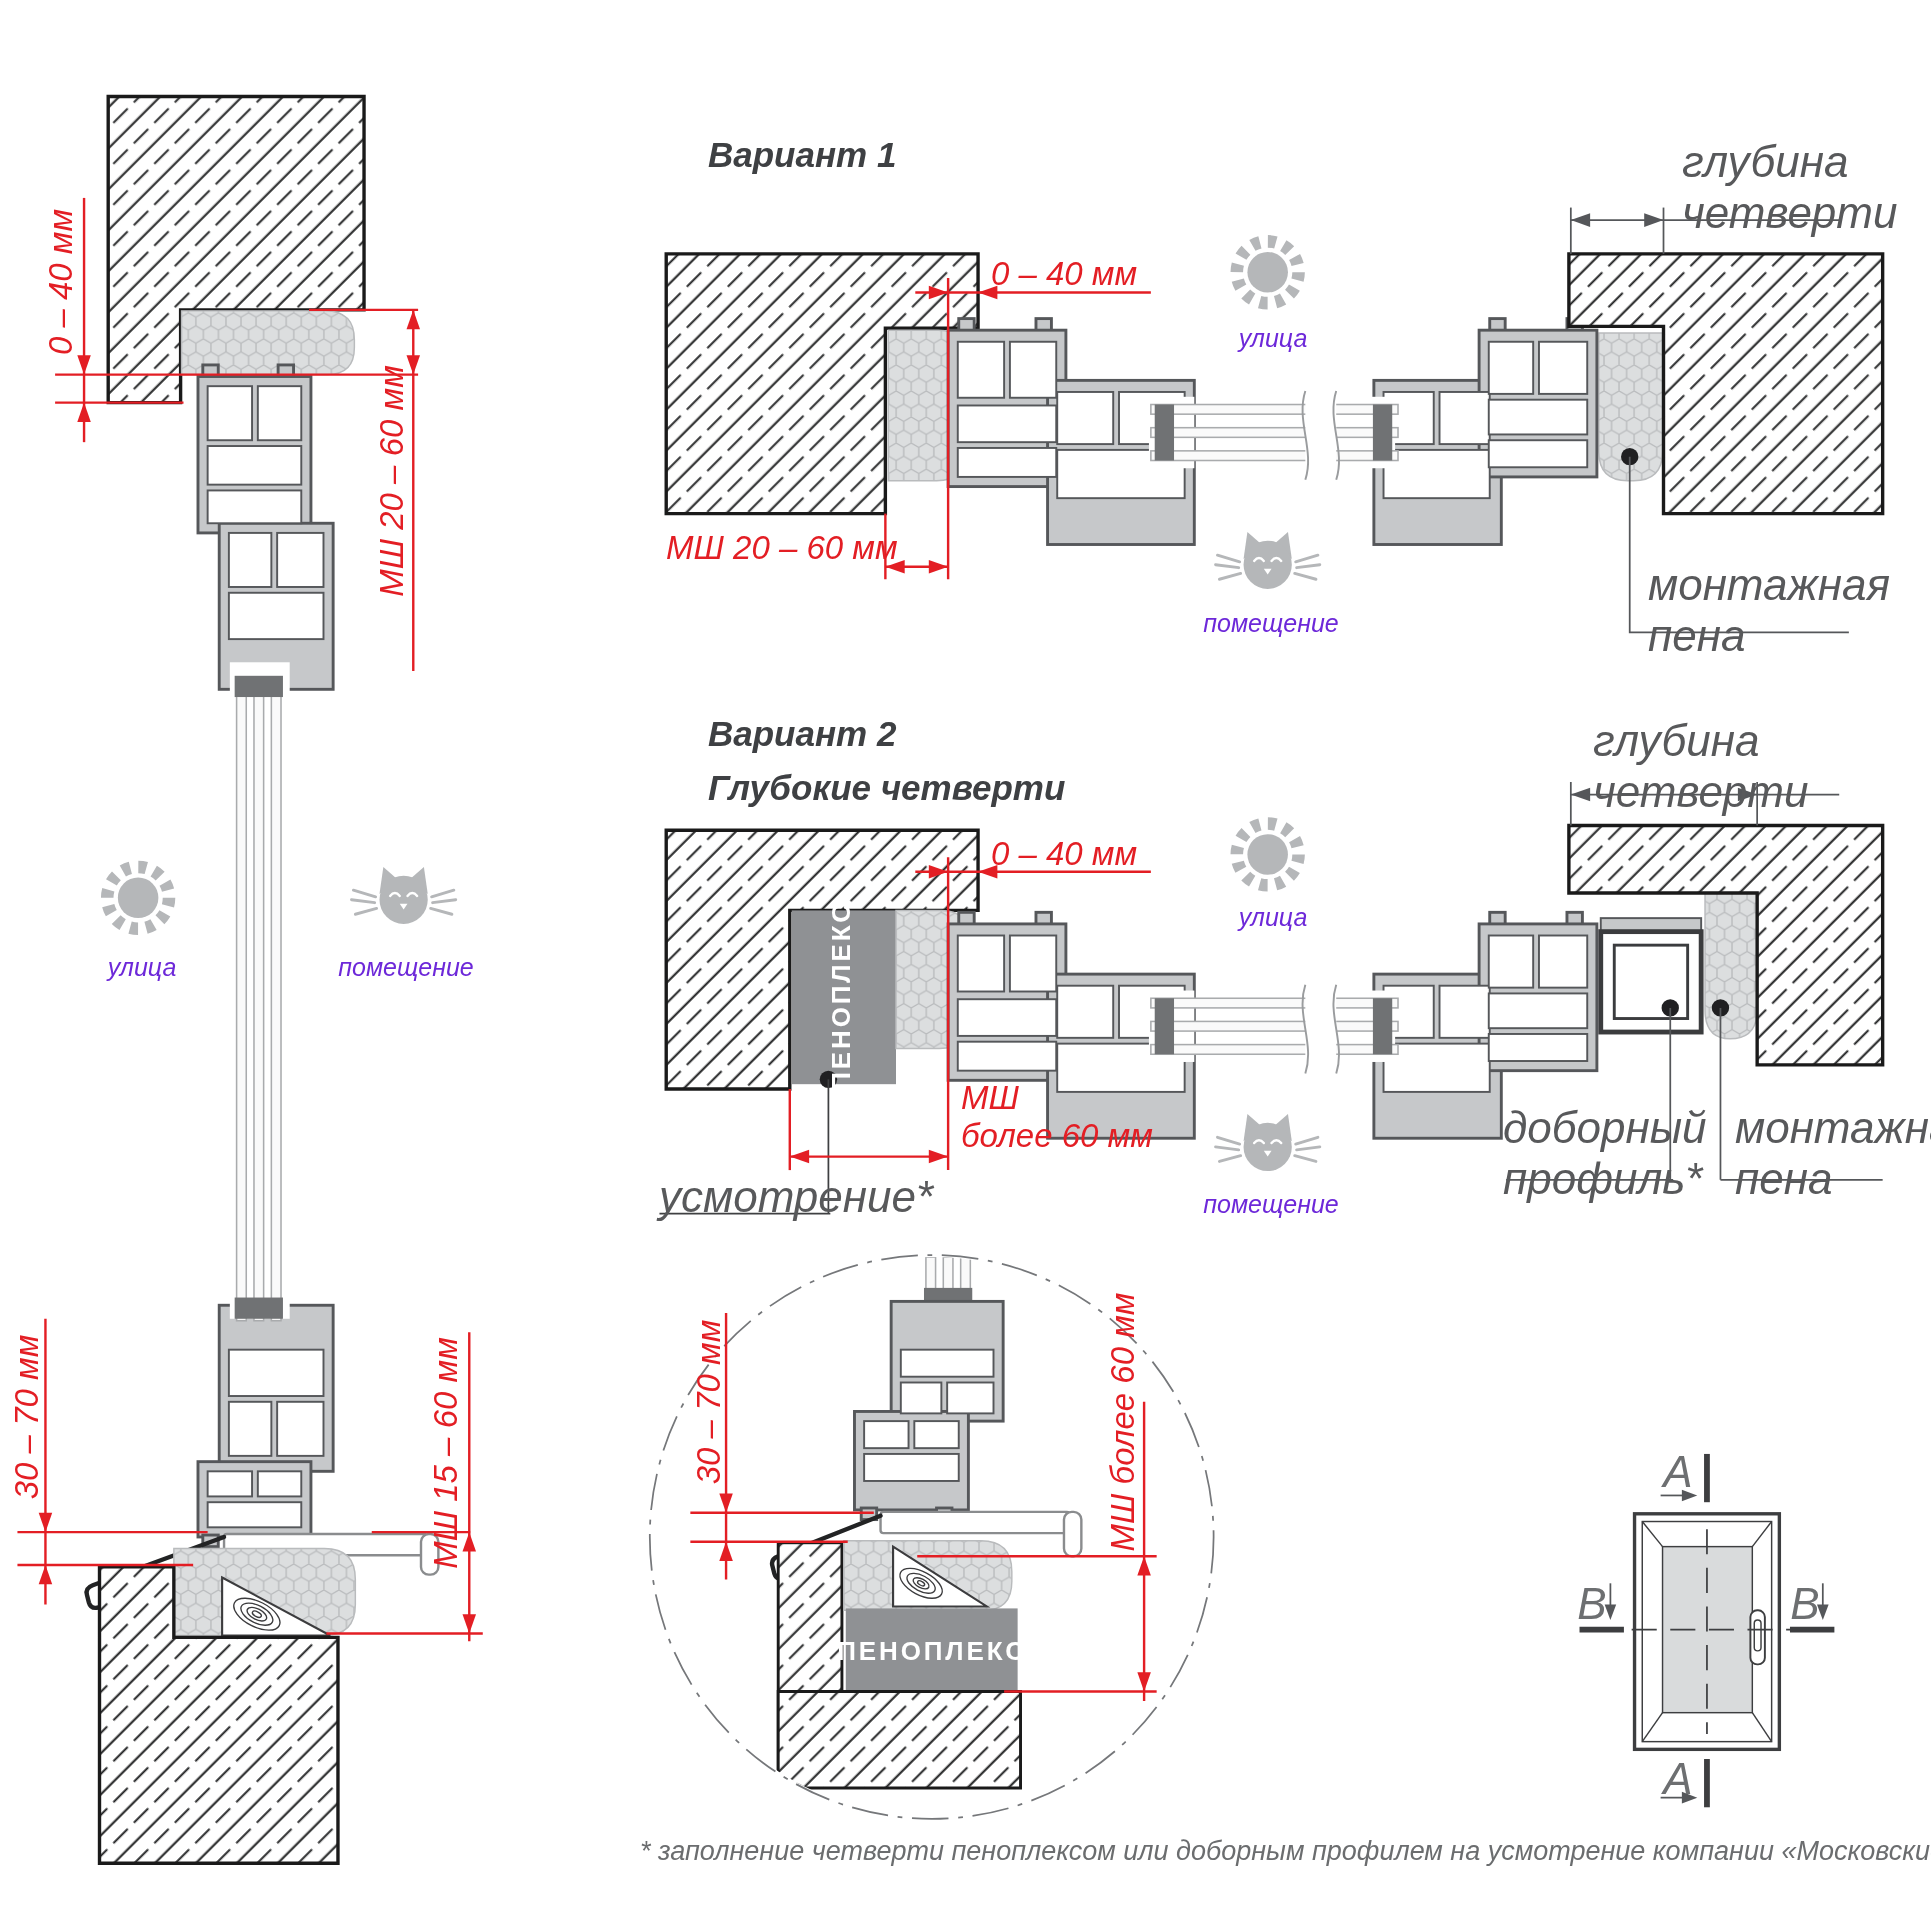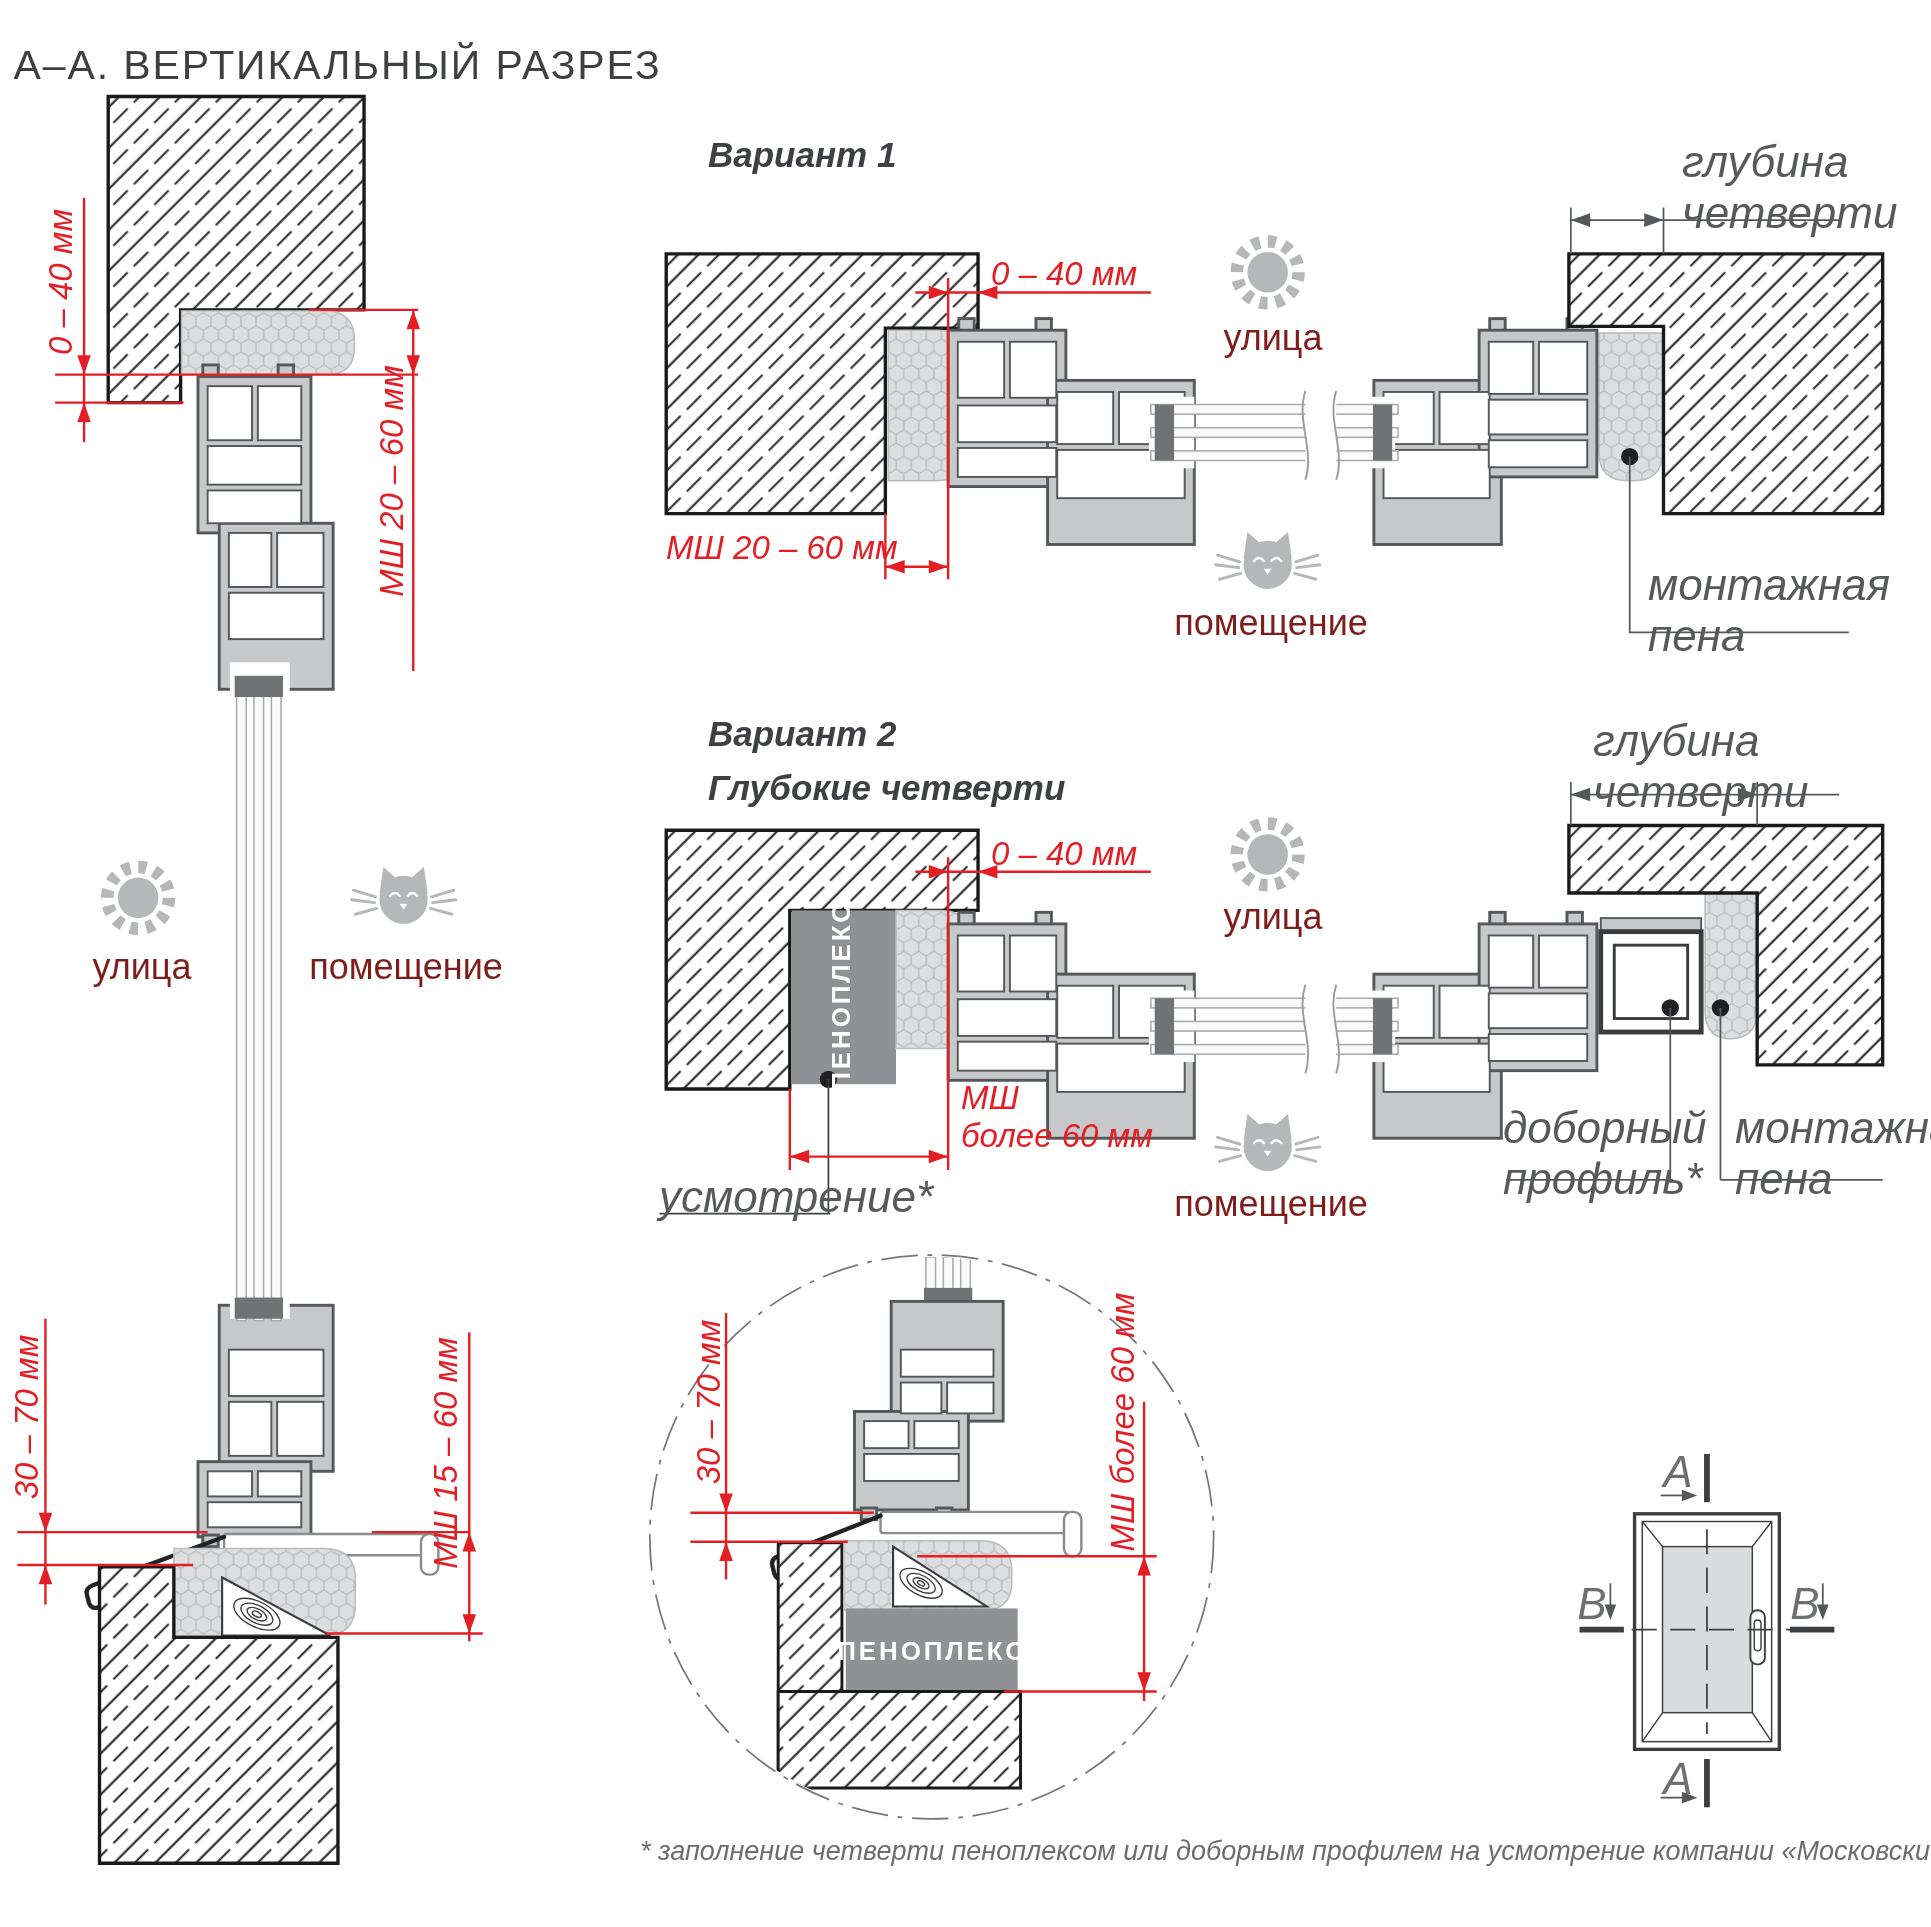--- a/index.html
+++ b/index.html
@@ -5,21 +5,21 @@
   html,body{margin:0;padding:0;background:#fff;}
   .stage{position:relative;width:1931px;height:1927px;background:#fff;overflow:hidden;
          font-family:"Liberation Sans","DejaVu Sans",sans-serif;}
   svg{position:absolute;left:0;top:0;}
   .t{position:absolute;white-space:nowrap;line-height:1.15;}
   .pre{white-space:pre-line;}
   .title{font-size:41px;letter-spacing:1.9px;color:#3f4042;}
   .vh{font-size:35px;font-weight:bold;font-style:italic;color:#3e4043;margin-left:40px;}
   .red{font-size:33px;font-style:italic;color:#e31e24;}
   .gray{font-size:44px;font-style:italic;color:#58595b;}
-  .light{font-size:36px;color:#7f1d1d;}
+  .light{font-size:25px;font-style:italic;color:#6d28d9;}
   .caps{font-size:26px;font-weight:bold;color:#ffffff;letter-spacing:2.9px;}
   .keymark{font-size:44px;font-style:italic;color:#6d6f71;}
   .foot{font-size:27px;font-style:italic;color:#6b6d6f;}
   .ctr{transform:translate(-50%,-50%);}
   .rot{transform:translate(-50%,-50%) rotate(-90deg);}
 </style>
 </head>
 <body>
 
 <div class="stage">
@@ -350,21 +350,20 @@
       <line x1="1720" y1="1862" x2="1748" y2="1862"></line>
           <path d="M1758 1862 L1742 1856 V1868 Z" stroke="none"></path>
       <line x1="1668" y1="1640" x2="1668" y2="1668"></line>
           <path d="M1668 1678 L1662 1662 H1674 Z" stroke="none"></path>
       <line x1="1888" y1="1640" x2="1888" y2="1668"></line>
           <path d="M1888 1678 L1882 1662 H1894 Z" stroke="none"></path>
     </g>
   </g>
 </svg>
 
-<span class="t title" style="left:13.5px;top:42px">А–А. ВЕРТИКАЛЬНЫЙ РАЗРЕЗ</span>
 
 <span class="t red rot" style="left:61px;top:282px">0 – 40 мм</span>
 <span class="t red rot" style="left:392px;top:481px">МШ  20 – 60 мм</span>
 <span class="t light ctr" style="left:142px;top:967px">улица</span>
 <span class="t light ctr" style="left:406px;top:967px">помещение</span>
 <span class="t red rot" style="left:27px;top:1417px">30 – 70 мм</span>
 <span class="t red rot" style="left:446px;top:1453px">МШ  15 – 60 мм</span>
 
 <span class="t vh" style="left:668px;top:135px">Вариант 1</span>
 <span class="t red ctr" style="left:1064px;top:274px">0 – 40 мм</span>

